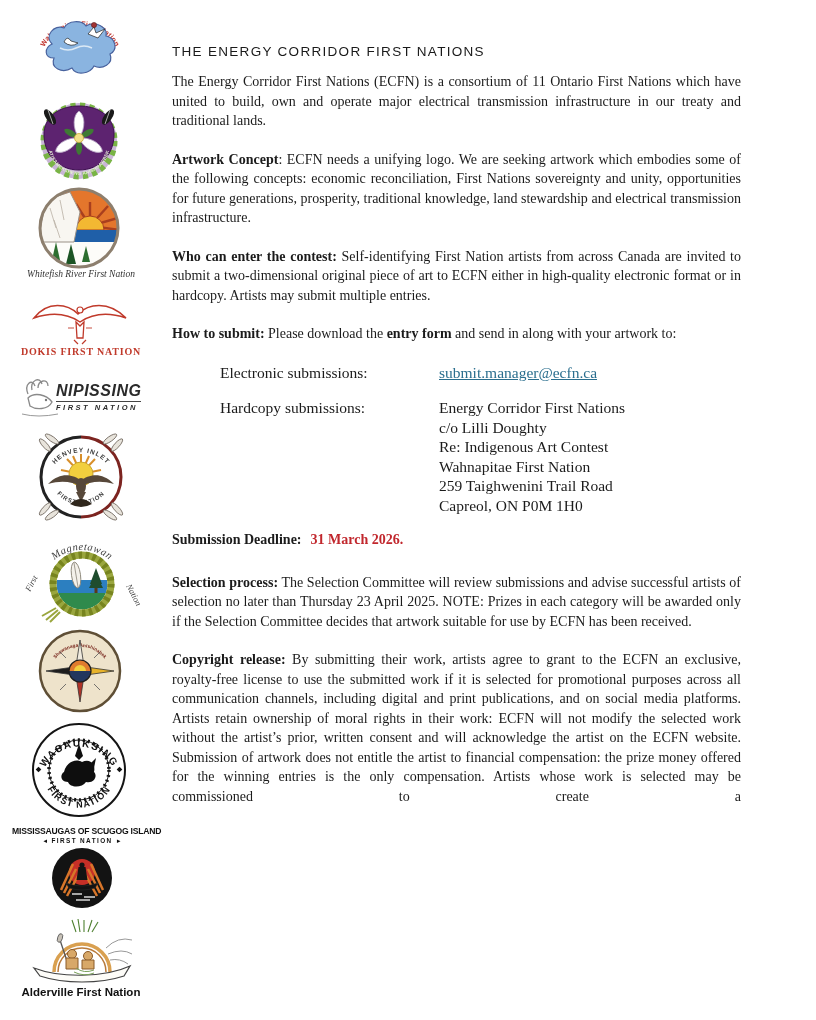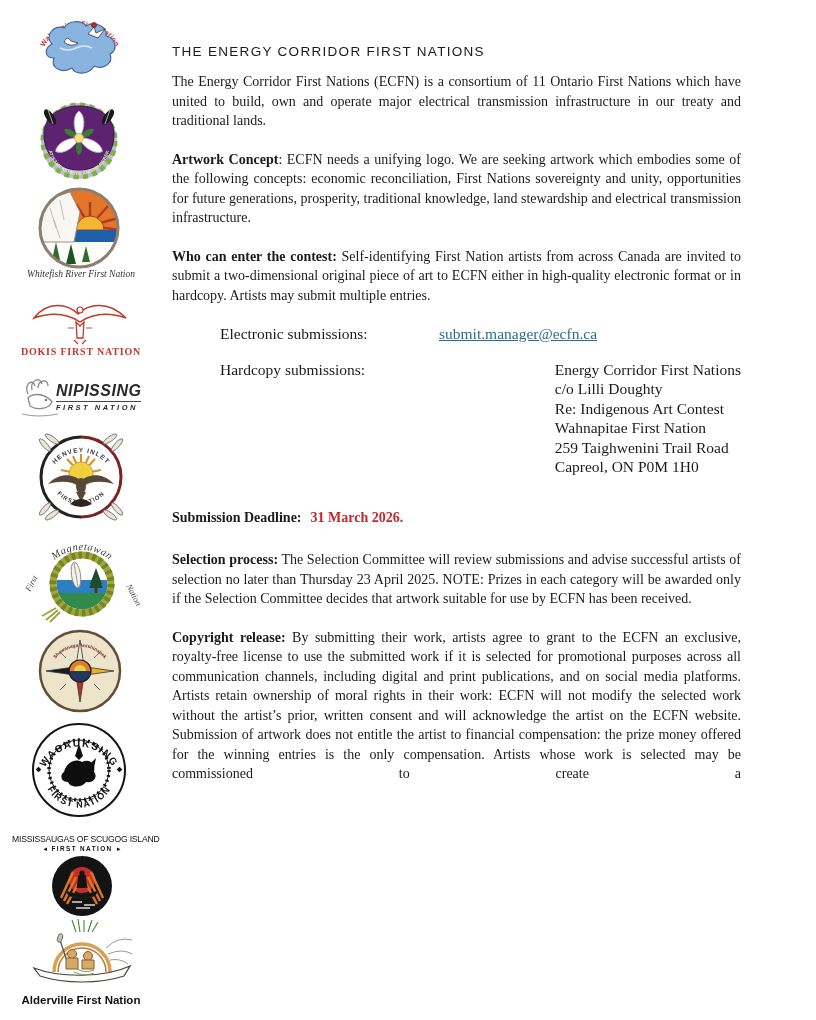--- a/index.html
+++ b/index.html
@@ -17,44 +17,44 @@
           color:#ee1212;-webkit-text-stroke:1.2px #ee1212;
           text-shadow:0.6px 0 0 #ee1212,-0.6px 0 0 #ee1212;
           letter-spacing:0.5px;margin:0 0 17px 0;}
   .para{font-size:14px;line-height:19.5px;text-align:justify;margin:0 0 19px 0;}
   .para b{font-weight:bold;}
   .last-para{text-align-last:justify;}
   .sub-row{display:flex;padding-left:48px;margin:0 0 16px 0;font-size:15.5px;line-height:19.5px;gap:24px;}
   .sub-label{width:195px;flex:0 0 195px;}
   .email-link{color:#2a6e8e;text-decoration:underline;cursor:pointer;}
   .addr div{margin:0;}
-  .hardcopy{margin-bottom:31px;justify-content:space-between;}
+  .hardcopy{margin-bottom:15px;}
   .deadline{margin-bottom:23px;}
   .deadline .date{color:#c1272d;margin-left:9px;}
 
   
   .wf-caption{position:absolute;left:6px;top:269px;width:150px;text-align:center;
       font-size:9.5px;font-style:italic;color:#333;}
   .dokis-caption{position:absolute;left:6px;top:346px;width:150px;text-align:center;
       font-family:"Liberation Serif",serif;font-weight:bold;font-size:10px;letter-spacing:0.8px;color:#c03a2b;}
   .nip-block{position:absolute;left:18px;top:374px;width:132px;display:flex;align-items:center;}
   .nip-text{margin-left:-4px;}
   .nip-line1{font-family:"Liberation Sans",sans-serif;font-style:italic;font-weight:bold;
       font-size:16px;color:#2b2b2b;letter-spacing:0.5px;}
   .nip-line2{font-family:"Liberation Sans",sans-serif;font-style:italic;font-weight:bold;
       font-size:7.5px;letter-spacing:2.5px;color:#2b2b2b;border-top:1.5px solid #444;
       padding-top:1px;margin-top:1px;}
   .scugog-block{position:absolute;left:12px;top:826px;width:140px;text-align:center;}
-  .scugog-l1{font-family:"Liberation Sans",sans-serif;font-weight:normal;font-size:8.6px;
-      letter-spacing:-0.2px;color:#111;white-space:nowrap;margin-top:8px;}
+  .scugog-l1{font-family:"Liberation Sans",sans-serif;font-weight:bold;font-size:8.6px;
+      letter-spacing:-0.2px;color:#111;white-space:nowrap;}
   .scugog-l2{font-family:"Liberation Sans",sans-serif;font-weight:bold;font-size:6.4px;
       letter-spacing:1.4px;color:#111;margin-top:1px;}
   .scugog-l2 .arrow{font-size:6px;letter-spacing:0;}
   .alder-caption{position:absolute;left:6px;top:986px;width:150px;text-align:center;
-      font-family:"Liberation Sans",sans-serif;font-weight:bold;font-size:11.5px;color:#111;margin-top:8px;}
+      font-family:"Liberation Sans",sans-serif;font-weight:bold;font-size:11.5px;color:#111;}
 </style>
 </head>
 <body>
 
 <svg class="logo" style="left:30px;top:4px" width="100" height="88" viewBox="0 0 100 88">
   <defs>
       <path id="arcWah" d="M 14 44 A 38 32 0 0 1 86 44"></path>
     </defs>
   <text font-size="7.2" font-weight="bold" fill="#c23b35" letter-spacing="0.2">
     <textPath href="#arcWah" startOffset="50%" text-anchor="middle">Wahnapitae First Nation</textPath>
@@ -327,20 +327,21 @@
   <div class="kicker">THE ENERGY CORRIDOR FIRST NATIONS</div>
 
 
   <p class="para">The Energy Corridor First Nations (ECFN) is a consortium of 11 Ontario First Nations which have united to build, own and operate major electrical transmission infrastructure in our treaty and traditional lands.</p>
 
 
   <p class="para"><b>Artwork Concept</b><span>:  ECFN needs a unifying logo.  We are seeking artwork which embodies some of the following concepts: economic reconciliation, First Nations sovereignty and unity, opportunities for future generations, prosperity, traditional knowledge, land stewardship and electrical transmission infrastructure.</span></p>
 
   <p class="para"><b>Who can enter the contest:</b><span> Self-identifying First Nation artists from across Canada are invited to submit a two-dimensional original piece of art to ECFN either in high-quality electronic format or in hardcopy.  Artists may submit multiple entries.</span></p>
 
+  <p class="para"><b>How to submit:</b><span>  Please download the </span><b>entry form</b><span> and send in along with your artwork to:</span></p>
 
   <div class="sub-row">
     <span class="sub-label">Electronic submissions:</span>
     <a class="email-link">submit.manager@ecfn.ca</a>
   </div>
 
   <div class="sub-row hardcopy">
     <span class="sub-label">Hardcopy submissions:</span>
     <div class="addr">
       <div>Energy Corridor First Nations</div>

